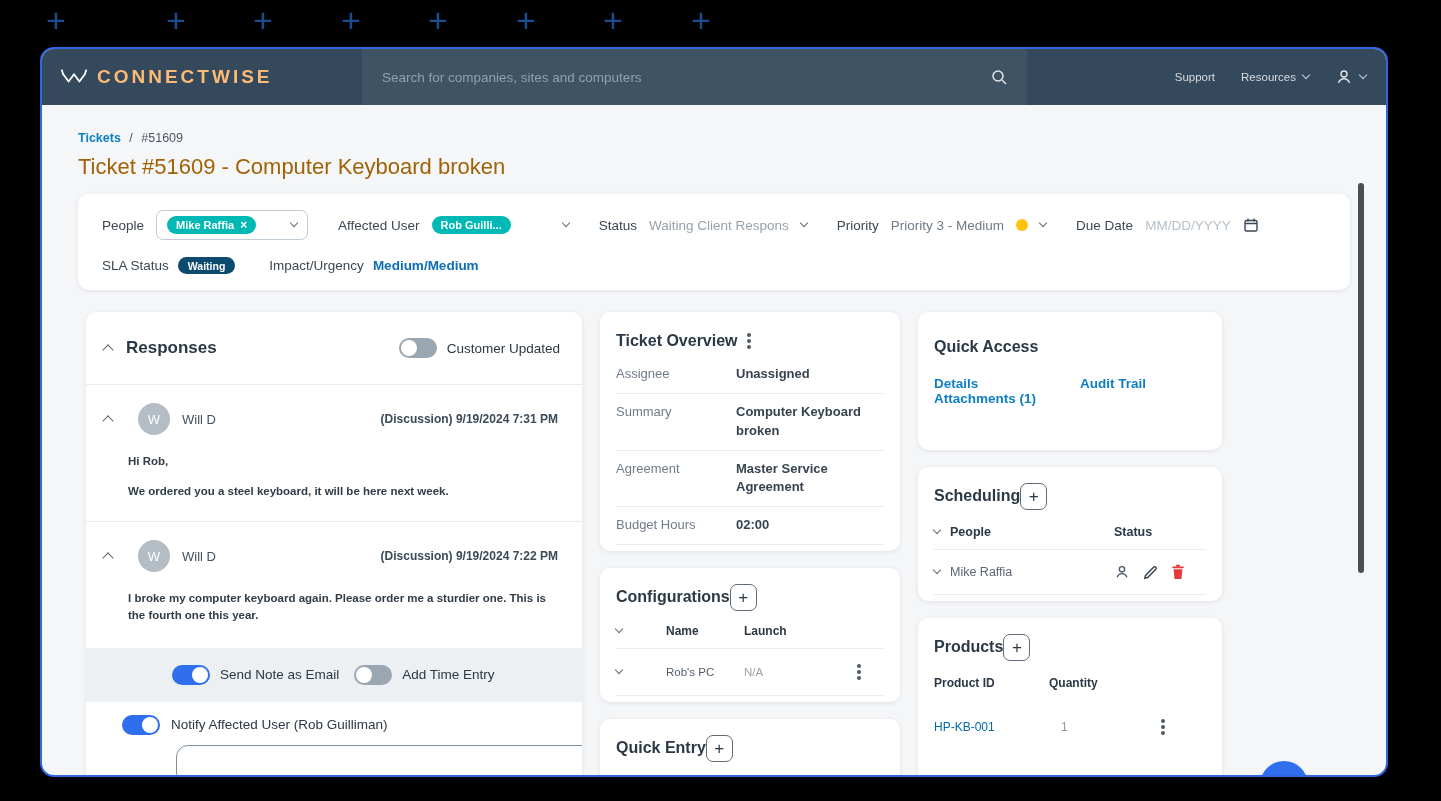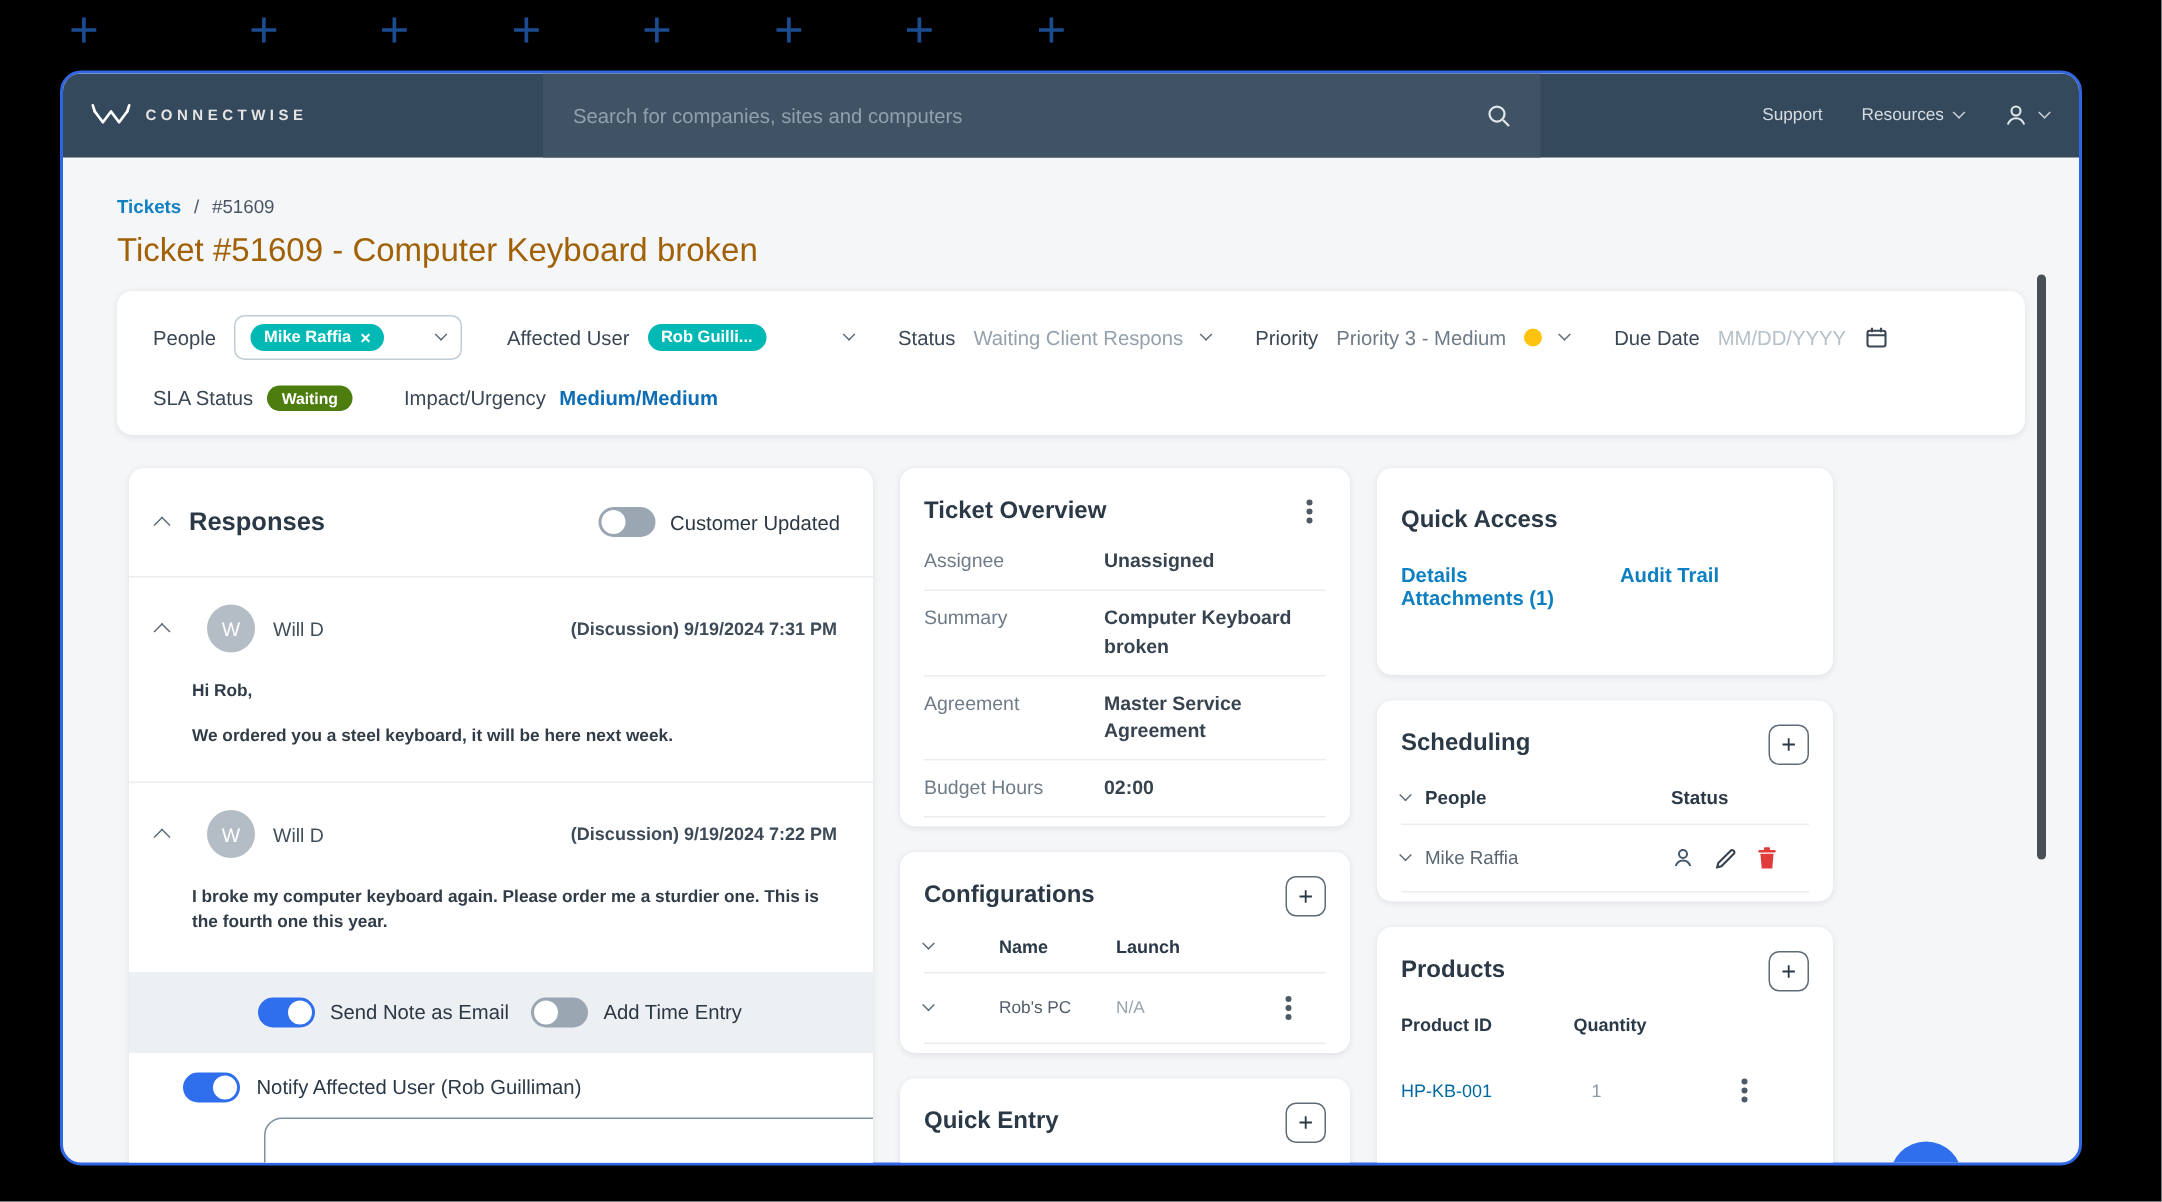--- a/index.html
+++ b/index.html
@@ -9,21 +9,21 @@
 
 .cross{position:absolute;top:2px;font-size:34px;line-height:36px;color:#1c4c90;font-weight:400}
 
 
 .window{position:absolute;left:40px;top:47px;width:1348px;height:730px;background:#f5f6f8;
         border:2px solid #2f66e3;border-radius:14px;overflow:hidden}
 
 
 .navbar{position:relative;height:56px;background:#35495c}
 .brand{position:absolute;left:18px;top:0;height:56px;display:flex;align-items:center;gap:9px;cursor:pointer}
-.brand-text{color:#e5e5e5;font-size:10px;font-weight:700;letter-spacing:3px}
+.brand-text{color:#fdba74;font-size:19px;font-weight:700;letter-spacing:3px}
 .gsearch{position:absolute;left:320px;top:0;width:665px;height:56px;background:#3f5365;
          display:flex;align-items:center;padding:0 20px}
 .gsearch input{flex:1;border:0;outline:0;background:transparent;font-size:13.5px;color:#e4eaee;font-family:inherit}
 .gsearch input::placeholder{color:#90a0ae}
 .nav-right{position:absolute;right:20px;top:0;height:56px;display:flex;align-items:center;gap:26px;
            color:#d5dce2;font-size:11.5px}
 .nav-item{display:flex;align-items:center;gap:7px;cursor:pointer}
 
 
 .chev{display:inline-block;width:8px;height:8px;border-right:1.8px solid #5f6b76;
@@ -54,21 +54,21 @@
 .select-box{display:flex;align-items:center;gap:12px;border:1px solid #c2ccd4;border-radius:7px;
             padding:5px 10px;min-width:152px;cursor:pointer;background:#fff}
 .chip{display:inline-flex;align-items:center;gap:6px;background:#00b9b4;color:#fff;font-size:11px;
       font-weight:700;border-radius:10px;padding:3px 9px;white-space:nowrap}
 .chip .x{cursor:pointer;font-size:12px;line-height:1}
 .aff-chev{margin-left:40px}
 .muted{color:#95a1ad}
 .pri-val{color:#6f7c88}
 .dot-yellow{display:inline-block;width:12px;height:12px;border-radius:50%;background:#ffc20e;flex:none}
 .due-val{color:#b6c0c9}
-.badge-red{background:#4d7c0f;color:#fff;font-size:10.5px;font-weight:700;padding:2.5px 10px;border-radius:10px}
+.badge-red{background:#0c4a6e;color:#fff;font-size:10.5px;font-weight:700;padding:2.5px 10px;border-radius:10px}
 .impact-val{color:#0d6db5;font-weight:700}
 
 
 .columns{display:flex;gap:18px;margin:22px 8px 0;align-items:flex-start}
 .col{display:flex;flex-direction:column;gap:17px;flex:none}
 .col.mid{width:300px}
 .col.right{width:304px}
 
 
 .left-card{width:496px;flex:none;overflow:hidden;}
@@ -93,21 +93,21 @@
 .vis-select{position:relative;display:flex;align-items:center;width:158px;height:38px;background:#fff;
             border:1px solid #8494a3;border-radius:7px;padding:0 12px;cursor:pointer;flex:none}
 .vis-label{position:absolute;top:-7px;left:8px;font-size:10px;color:#5c6b79;background:#edf0f3;padding:0 4px}
 .vis-value{font-size:13px;color:#2b3947}
 .vis-select .chev{margin-left:auto}
 .notify-row{display:flex;align-items:center;gap:11px;padding:13px 22px 7px 36px;font-size:13.5px;color:#2b3947}
 .note-input{width:480px;height:40px;margin:3px 0 0 90px;border:1.6px solid #7e8fa0;border-radius:12px;background:#fff}
 
 
 .scard{padding:14px 16px 6px}
-.scard-head{display:flex;align-items:center;justify-content:space-between;height:30px}
+.scard-head{display:flex;align-items:center;justify-content:flex-start;height:30px}
 .scard-head h3{font-size:16px;font-weight:700;color:#2b3947}
 .plus-btn{width:27px;height:27px;border:1px solid #5f6b76;border-radius:7px;background:#fff;font-size:17px;
           color:#2b3947;display:flex;align-items:center;justify-content:center;cursor:pointer;line-height:1;flex:none}
 .kv-row{display:flex;padding:9px 0;border-bottom:1px solid #e9edf0;font-size:13px;line-height:1.45}
 .kv-label{width:80px;margin-right:40px;color:#6f7c88;flex:none}
 .kv-value{flex:1;color:#37434f;font-weight:700}
 .tbl-head{display:flex;align-items:center;padding:12px 0 10px;border-bottom:1px solid #e9edf0;
           font-size:12px;font-weight:700;color:#2b3947}
 .tbl-row{display:flex;align-items:center;padding:12px 0;border-bottom:1px solid #e9edf0;
          font-size:11.5px;color:#515d69}

